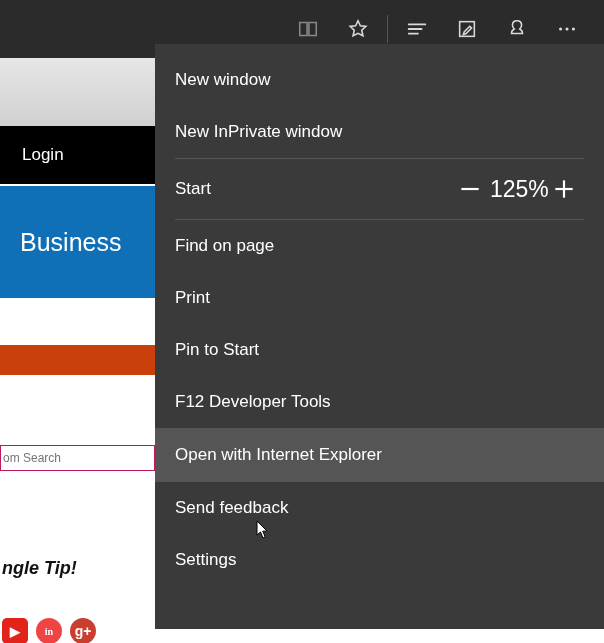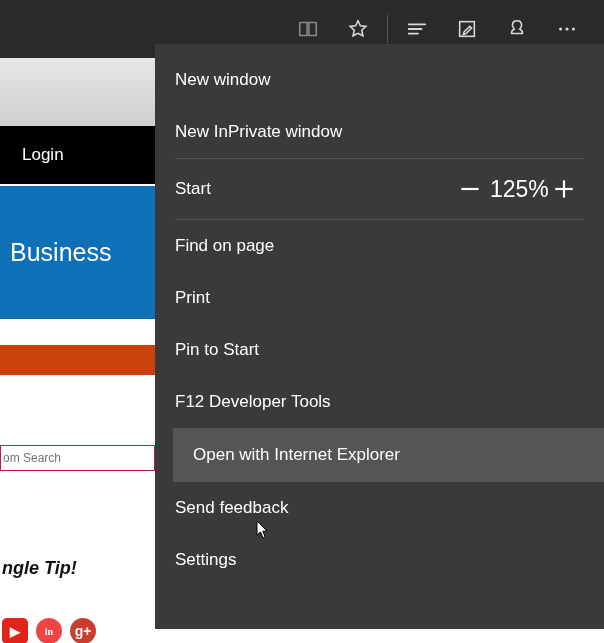--- a/index.html
+++ b/index.html
@@ -13,40 +13,40 @@
   .topbar { position: absolute; left: 0; top: 0; width: 604px; height: 58px; background: #2b2b2b; }
   .top-icons { position: absolute; right: 12px; top: 0; height: 58px; display: flex; align-items: center; }
   .top-icon { width: 50px; height: 58px; display: flex; align-items: center; justify-content: center; color: #d9d9d9; }
   .top-icon svg { width: 22px; height: 22px; }
   .top-sep { width: 1px; height: 28px; background: #555; margin: 0 4px; }
 
   
   .greyband { position: absolute; left: 0; top: 58px; width: 155px; height: 68px; background: linear-gradient(#e6e6e6,#d0d0d0); }
   .loginbar { position: absolute; left: 0; top: 126px; width: 155px; height: 58px; background: #000; color: #fff; display:flex; align-items:center; padding-left:22px; font-size:17px; }
 
-  .bluebox { position:absolute; left:0; top:186px; width:155px; height:133px; background:#0f6fb7; color:#fff; display:flex; align-items:center; padding-left:10px; font-size:25px; font-weight:300; overflow:hidden; }
+  .bluebox { position:absolute; left:0; top:186px; width:155px; height:112px; background:#0f6fb7; color:#fff; display:flex; align-items:center; padding-left:20px; font-size:25px; font-weight:300; overflow:hidden; }
 
   .orangebar { position:absolute; left:0; top:345px; width:155px; height:30px; background:#c9400a; }
 
   .searchbox { position:absolute; left:0; top:445px; width:155px; height:26px; border:1px solid #be185d; background:#fff; }
   .searchbox input { width:100%; height:100%; border:none; outline:none; font-size:12px; color:#888; padding-left:2px; background:transparent; }
 
   .tiptext { position:absolute; left:0; top:558px; width:155px; font-size:18px; font-weight:700; font-style:italic; color:#111; padding-left:2px; }
 
   .social { position:absolute; left:0; top:618px; display:flex; gap:8px; padding-left:2px; }
   .sbtn { width:26px; height:26px; border-radius:5px; display:flex; align-items:center; justify-content:center; color:#fff; font-size:13px; font-weight:700; }
   .sbtn.yt { background:#e2231a; }
   .sbtn.li { background:#ef4444; border-radius:50%; font-family: Georgia, serif; font-size:10px; }
   .sbtn.gp { background:#ca3e2f; border-radius:50%; font-size:14px; }
 
   
   .menu { position:absolute; left:155px; top:44px; width:449px; height:585px; background:#3a3a3a; color:#fff; }
   .mitem { height:52px; display:flex; align-items:center; padding:0 20px; font-size:17px; color:#fff; }
   .mitem.tall { height:54px; }
-  .mitem.hover { background:#555;margin-left:18px; }
+  .mitem.hover { background:#555; }
   .msep { height:1px; background:#555; margin:0 20px; }
 
   .zoomrow { display:flex; align-items:center; height:60px; padding:0 20px; }
   .zoomlabel { font-size:17px; flex:0 0 auto; }
   .zoomspacer { flex:1; }
   .zminus, .zplus { width:40px; display:flex; align-items:center; justify-content:center; }
   .zminus svg, .zplus svg { width:26px; height:26px; }
   .zval { width:54px; text-align:center; font-size:23px; }
 
   

